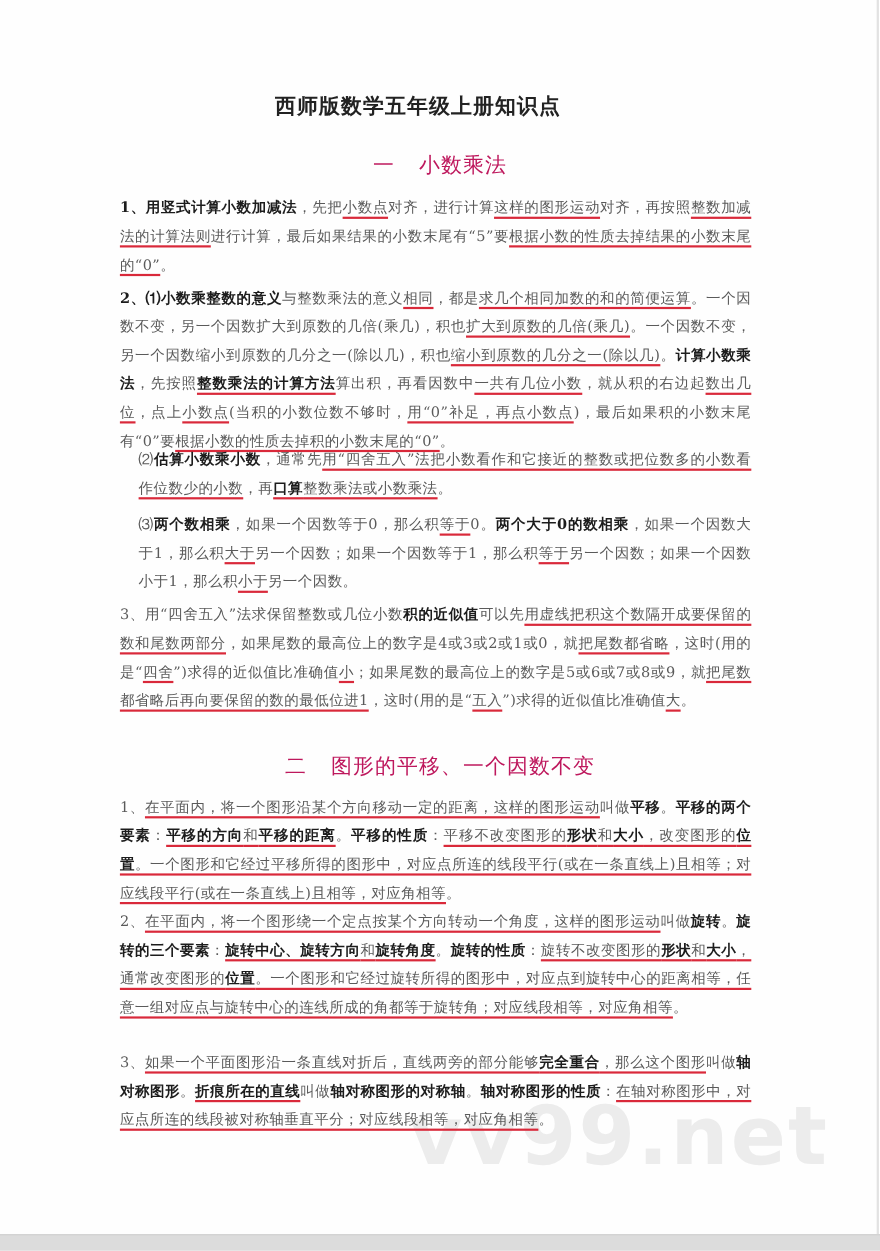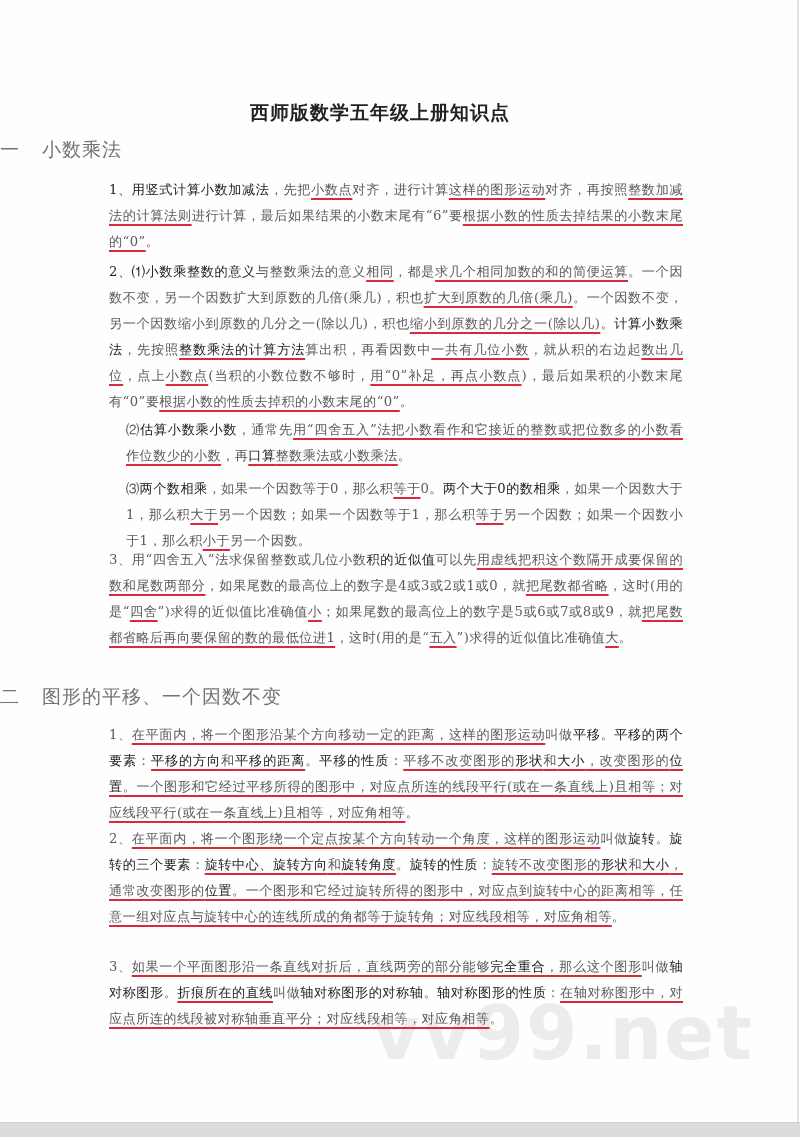--- a/index.html
+++ b/index.html
@@ -12,54 +12,54 @@
   .page {
     position: absolute; left: 0; top: 0; width: 797px; height: 1122px;
     background: #fefefe; border-right: 2px solid #e2e2e2;
   }
   .bottom-strip {
     position: absolute; left: 0; top: 1122px; width: 800px; height: 15px;
     background: #dcdcdc; border-top: 1px solid #cfcfcf;
   }
   .doc-title {
     position: absolute; top: 84px; left: 0; width: 760px; text-align: center;
-    font-size: 19px; font-weight: bold; color: #222; letter-spacing: 1px; margin-top: 16px;
+    font-size: 19px; font-weight: bold; color: #222; letter-spacing: 1px;
   }
   .sec-title {
-    position: absolute; left: 0; width: 800px; text-align: left;
-    font-size: 19px; color: #737373; letter-spacing: 1px;
+    position: absolute; left: 0; width: 800px; text-align: center;
+    font-size: 19px; color: #be185d; letter-spacing: 1px;
   }
   .sec-title .num { margin-right: 22px; }
   .para {
     position: absolute; left: 109px; width: 574px;
     font-size: 13.2px; line-height: 26px; text-align: justify;
     color: #5a5a5a; letter-spacing: 0.4px;
   }
-  .para.indent { left: 126px; width: 557px; margin-top: 11px; }
-  .seg-b { font-weight: normal; color: #1c1c1c; }
+  .para.indent { left: 126px; width: 557px; }
+  .seg-b { font-weight: bold; color: #1c1c1c; }
   .seg-u { text-decoration: underline; text-decoration-color: #d9293a; text-decoration-thickness: 2px; text-underline-offset: 4px; }
   .watermark {
     position: absolute; left: 372px; top: 990px; font-family: "DejaVu Sans", sans-serif;
     font-size: 74px; font-weight: bold; color: #ececec; letter-spacing: 2px; z-index: 0;
   }
   .para, .doc-title, .sec-title { z-index: 1; }
 </style>
 </head>
 <body>
 
 <div class="page">
   <div class="watermark">vv99.net</div>
 
   <div class="doc-title">西师版数学五年级上册知识点</div>
 
   <div class="sec-title" style="top:137px">
     <span class="num">一</span><span>小数乘法</span>
   </div>
 
-  <div class="para" style="top:177px"><span class="seg-b">1、用竖式计算小数加减法</span><span class="">，先把</span><span class="seg-u">小数点</span><span class="">对齐，进行计算</span><span class="seg-u">这样的图形运动</span><span class="">对齐，再按照</span><span class="seg-u">整数加减法的计算法则</span><span class="">进行计算，最后如果结果的小数末尾有“6”要</span><span class="seg-u">根据小数的性质去掉结果的小数末尾的“0”</span><span class="">。</span></div>
+  <div class="para" style="top:177px"><span class="seg-b">1、用竖式计算小数加减法</span><span class="">，先把</span><span class="seg-u">小数点</span><span class="">对齐，进行计算</span><span class="seg-u">这样的图形运动</span><span class="">对齐，再按照</span><span class="seg-u">整数加减法的计算法则</span><span class="">进行计算，最后如果结果的小数末尾有“5”要</span><span class="seg-u">根据小数的性质去掉结果的小数末尾的“0”</span><span class="">。</span></div>
   <div class="para" style="top:259px"><span class="seg-b">2、⑴小数乘整数的意义</span><span class="">与整数乘法的意义</span><span class="seg-u">相同</span><span class="">，都是</span><span class="seg-u">求几个相同加数的和的简便运算</span><span class="">。一个因数不变，另一个因数扩大到原数的几倍(乘几)，积也</span><span class="seg-u">扩大到原数的几倍(乘几)</span><span class="">。一个因数不变，另一个因数缩小到原数的几分之一(除以几)，积也</span><span class="seg-u">缩小到原数的几分之一(除以几)</span><span class="">。</span><span class="seg-b">计算小数乘法</span><span class="">，先按照</span><span class="seg-b seg-u">整数乘法的计算方法</span><span class="">算出积，再看因数中</span><span class="seg-u">一共有几位小数</span><span class="">，就从积的右边起</span><span class="seg-u">数出几位</span><span class="">，点上</span><span class="seg-u">小数点</span><span class="">(当积的小数位数不够时，</span><span class="seg-u">用“0”补足，再点小数点</span><span class="">)，最后如果积的小数末尾有“0”要</span><span class="seg-u">根据小数的性质去掉积的小数末尾的“0”</span><span class="">。</span></div>
   <div class="para indent" style="top:406px"><span class="">⑵</span><span class="seg-b">估算小数乘小数</span><span class="">，通常先</span><span class="seg-u">用“四舍五入”法把小数看作和它接近的整数或把位数多的小数看作位数少的小数</span><span class="">，再</span><span class="seg-b seg-u">口算</span><span class="seg-u">整数乘法或小数乘法</span><span class="">。</span></div>
   <div class="para indent" style="top:465px"><span class="">⑶</span><span class="seg-b">两个数相乘</span><span class="">，如果一个因数等于0，那么积</span><span class="seg-u">等于</span><span class="">0。</span><span class="seg-b">两个大于0的数相乘</span><span class="">，如果一个因数大于1，那么积</span><span class="seg-u">大于</span><span class="">另一个因数；如果一个因数等于1，那么积</span><span class="seg-u">等于</span><span class="">另一个因数；如果一个因数小于1，那么积</span><span class="seg-u">小于</span><span class="">另一个因数。</span></div>
   <div class="para" style="top:547px"><span class="">3、用“四舍五入”法求保留整数或几位小数</span><span class="seg-b">积的近似值</span><span class="">可以先</span><span class="seg-u">用虚线把积这个数隔开成要保留的数和尾数两部分</span><span class="">，如果尾数的最高位上的数字是4或3或2或1或0，就</span><span class="seg-u">把尾数都省略</span><span class="">，这时(用的是“</span><span class="seg-u">四舍</span><span class="">”)求得的近似值比准确值</span><span class="seg-u">小</span><span class="">；如果尾数的最高位上的数字是5或6或7或8或9，就</span><span class="seg-u">把尾数都省略后再向要保留的数的最低位进1</span><span class="">，这时(用的是“</span><span class="seg-u">五入</span><span class="">”)求得的近似值比准确值</span><span class="seg-u">大</span><span class="">。</span></div>
 
   <div class="sec-title" style="top:684px">
     <span class="num">二</span><span>图形的平移、一个因数不变</span>
   </div>
 
   <div class="para" style="top:722px"><span class="">1、</span><span class="seg-u">在平面内，将一个图形沿某个方向移动一定的距离，这样的图形运动</span><span class="">叫做</span><span class="seg-b">平移</span><span class="">。</span><span class="seg-b">平移的两个要素</span><span class="">：</span><span class="seg-b seg-u">平移的方向</span><span class="seg-u">和</span><span class="seg-b seg-u">平移的距离</span><span class="">。</span><span class="seg-b">平移的性质</span><span class="">：</span><span class="seg-u">平移不改变图形的</span><span class="seg-b seg-u">形状</span><span class="seg-u">和</span><span class="seg-b seg-u">大小</span><span class="seg-u">，改变图形的</span><span class="seg-b seg-u">位置</span><span class="seg-u">。一个图形和它经过平移所得的图形中，对应点所连的线段平行(或在一条直线上)且相等；对应线段平行(或在一条直线上)且相等，对应角相等</span><span class="">。</span></div>

